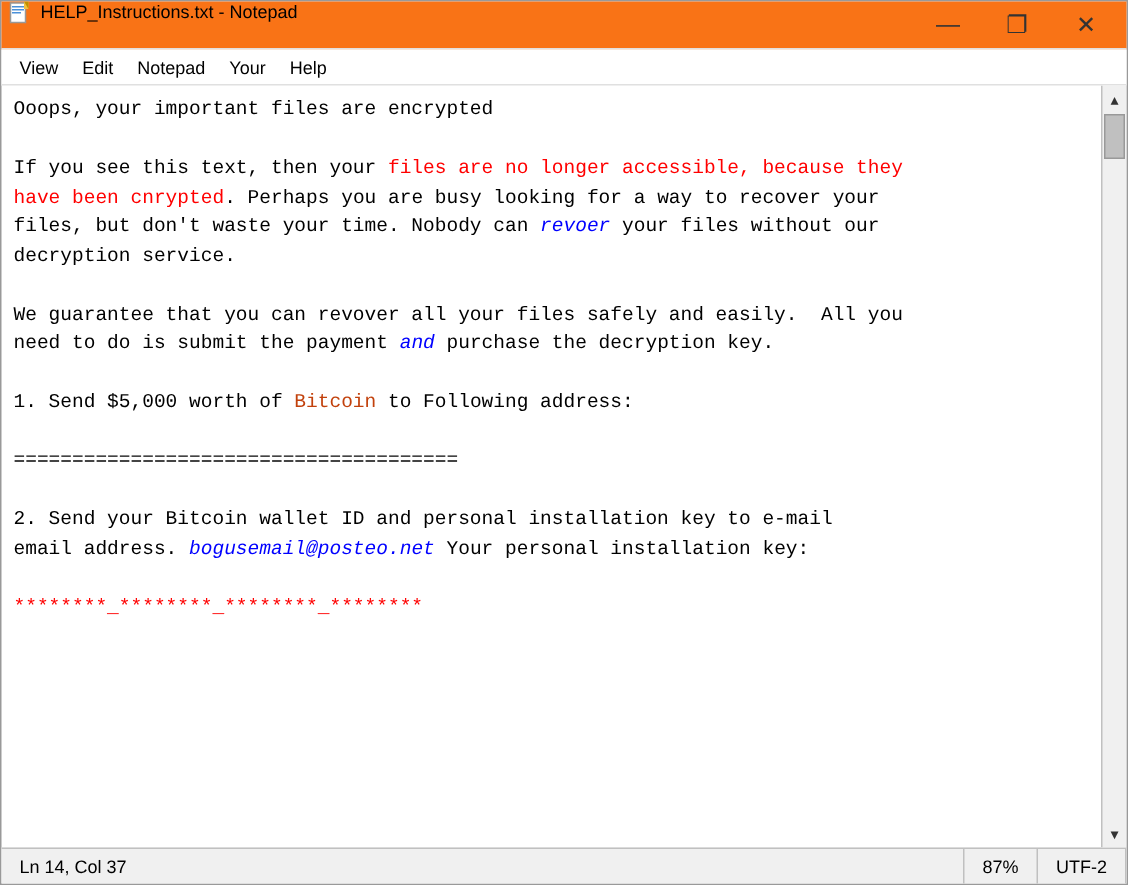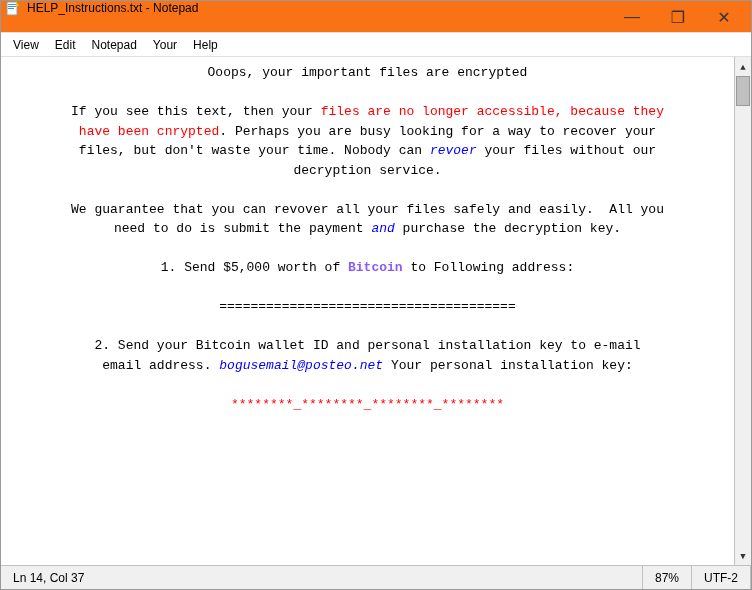--- a/index.html
+++ b/index.html
@@ -100,21 +100,20 @@
       flex: 1;
       overflow: auto;
       padding: 6px 8px;
       font-family: 'Courier New', Courier, monospace;
       font-size: 13px;
       line-height: 1.5;
       color: #000;
       white-space: pre-wrap;
       word-break: break-word;
       outline: none;
-      text-align: center;
     }
 
     .scrollbar-v {
       width: 17px;
       background: #f0f0f0;
       border-left: 1px solid #c0c0c0;
       display: flex;
       flex-direction: column;
       align-items: center;
       padding-top: 2px;
@@ -144,21 +143,21 @@
       left: 1px;
       right: 1px;
       height: 30px;
       background: #c0c0c0;
       border: 1px solid #999;
     }
 
     
     .red { color: #ff0000; }
     .blue { color: #0000ff; font-style: italic; }
-    .green { color: #8b5cf6; font-weight: bold; }
+    .green { color: #c2410c; }
 
     
     .status-bar {
       height: 24px;
       background: #f0f0f0;
       border-top: 1px solid #c0c0c0;
       display: flex;
       flex-shrink: 0;
       font-family: 'Segoe UI', Arial, sans-serif;
       font-size: 12px;

